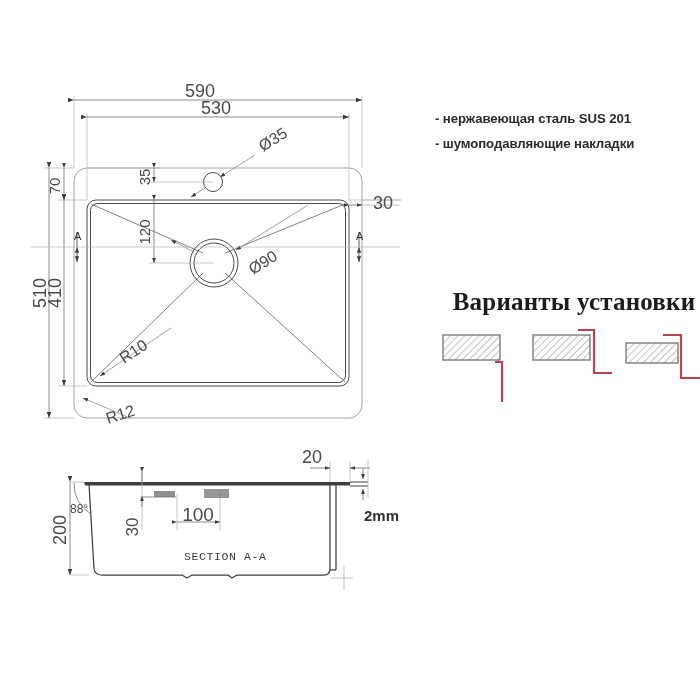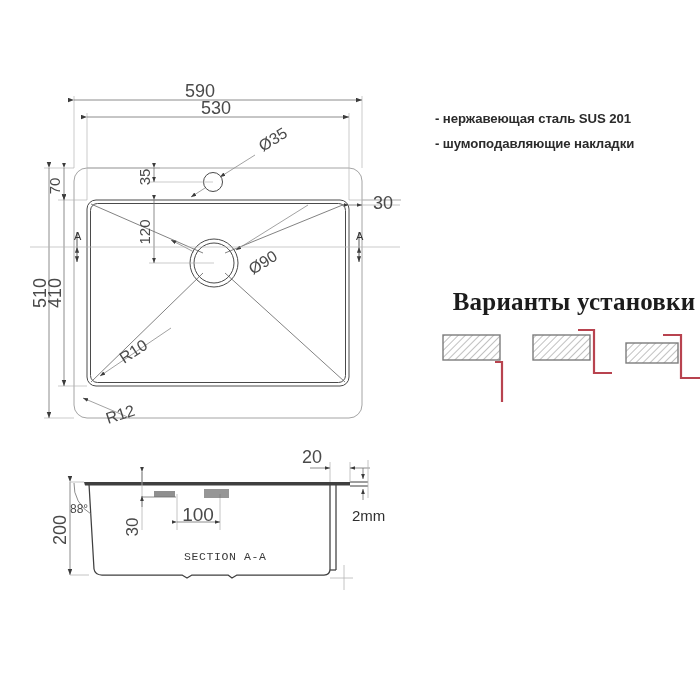--- a/index.html
+++ b/index.html
@@ -14,22 +14,22 @@
 
   
   .install-heading{position:absolute;left:432px;top:288px;width:268px;text-align:center;
       font-family:"Liberation Serif",serif;font-size:25px;font-weight:bold;color:#1c1c1c;letter-spacing:0.2px;}
 
   
   .section-label{position:absolute;left:176px;top:550px;font-family:"Liberation Mono",monospace;
       font-size:11.5px;color:#3a3a3a;letter-spacing:0.6px;}
 
   
-  .lbl-2mm{position:absolute;left:344px;top:507px;font-family:"Liberation Sans",sans-serif;
-      font-size:15px;font-weight:normal;color:#2f2f2f;text-align:center;}
+  .lbl-2mm{position:absolute;left:356px;top:507px;font-family:"Liberation Sans",sans-serif;
+      font-size:15px;font-weight:bold;color:#2f2f2f;text-align:center;}
 </style>
 </head>
 <body>
 
 <div id="root">
 
   <svg class="layer" viewBox="0 0 700 700" xmlns="http://www.w3.org/2000/svg">
     <defs>
       <marker id="ar" markerWidth="9" markerHeight="9" refX="8" refY="3" orient="auto" markerUnits="strokeWidth">
         <path d="M0,0 L8,3 L0,6 z" fill="#3b3b3b"></path>

